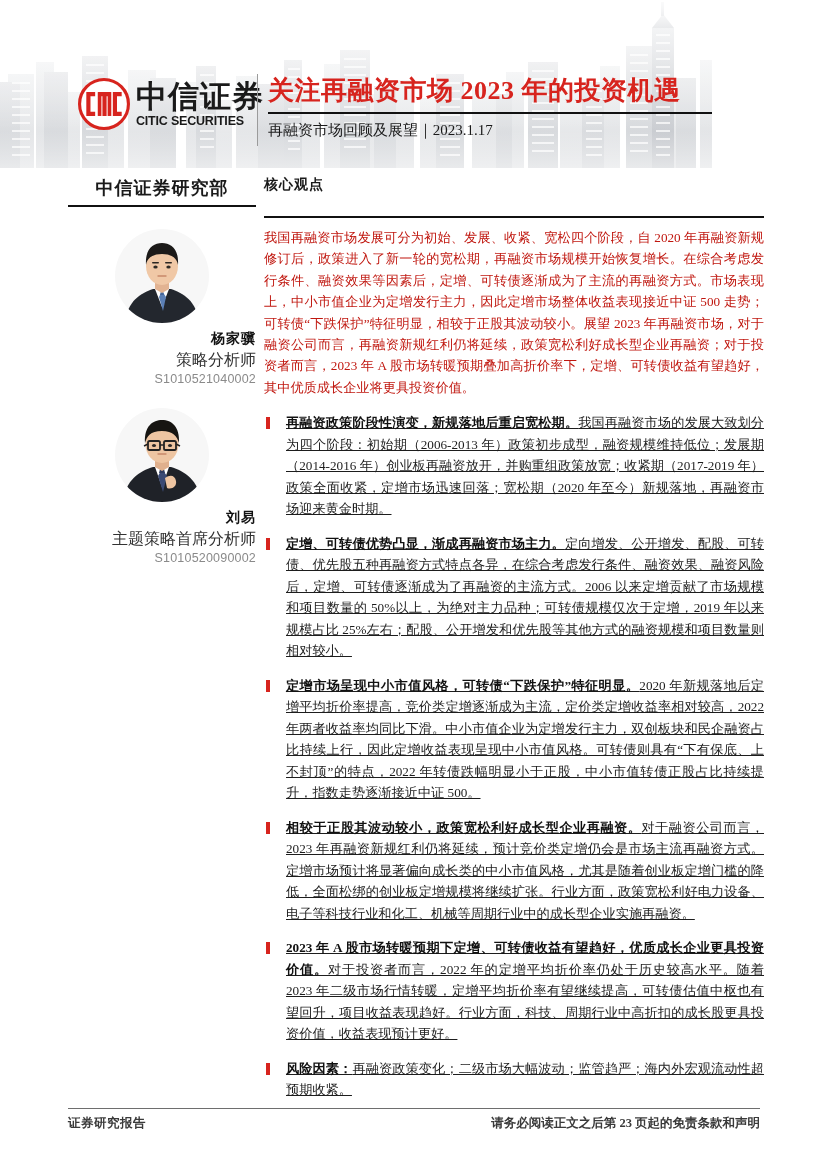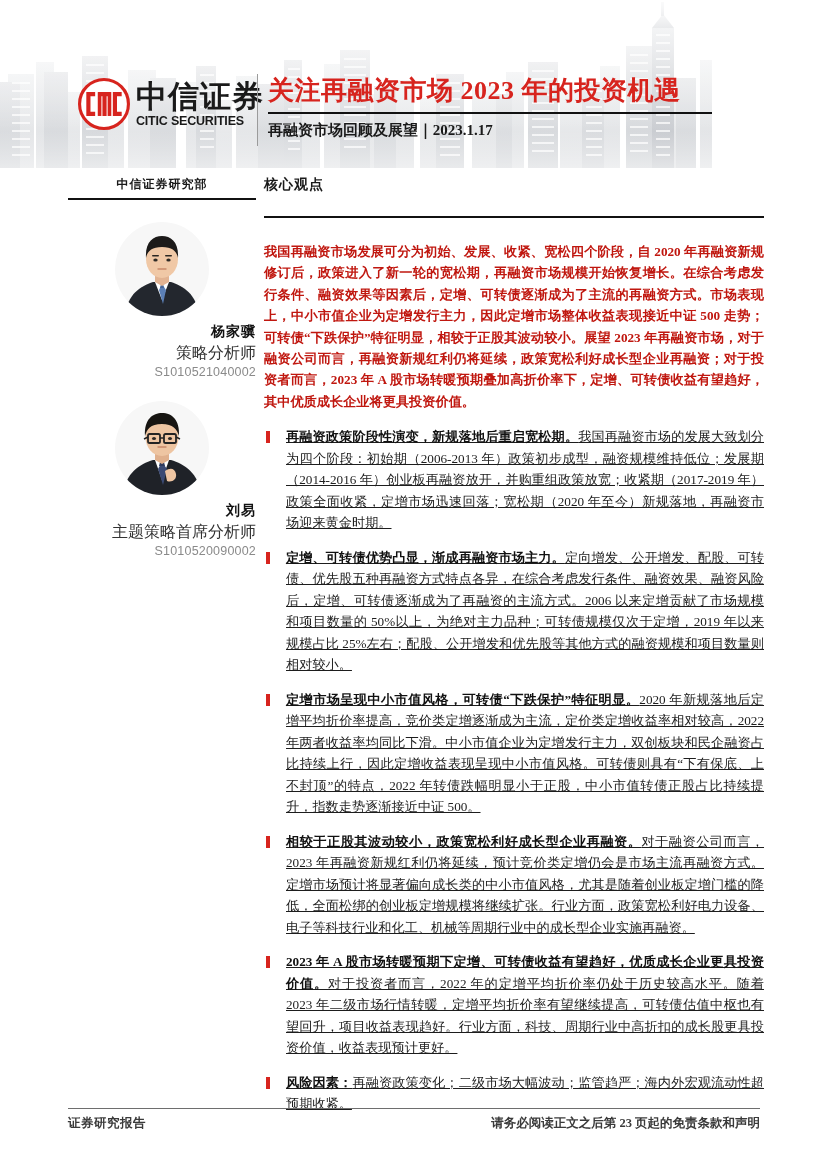--- a/index.html
+++ b/index.html
@@ -97,21 +97,21 @@
     white-space: nowrap;
   }
   .title-rule {
     width: 497px;
     height: 2px;
     background: #111111;
     margin-top: 6px;
   }
   .sub-title {
     font-family: "Liberation Serif", "DejaVu Serif", serif;
-    font-weight: bold;
+    font-weight: normal;
     font-size: 15px;
     color: #1a1a1a;
     margin-top: 7px;
     white-space: nowrap;
   }
 
   
   .content {
     position: absolute;
     left: 0; top: 168px;
@@ -120,21 +120,21 @@
   }
 
   .col-left {
     position: absolute;
     left: 68px; top: 8px;
     width: 188px;
   }
   .dept-title {
     font-family: "Liberation Serif", "DejaVu Serif", serif;
     font-weight: bold;
-    font-size: 12px;
+    font-size: 18px;
     color: #1a1a1a;
     text-align: center;
     letter-spacing: 1px;
     padding-bottom: 5px;
   }
   .dept-rule {
     width: 188px;
     height: 2px;
     background: #111111;
   }
@@ -191,23 +191,23 @@
     letter-spacing: 1px;
     padding-bottom: 22px;
   }
   .core-rule {
     width: 500px;
     height: 2px;
     background: #111111;
   }
 
   .summary {
-    margin-top: 23px;
-    font-family: "Liberation Serif", "DejaVu Serif", serif;
-    font-weight: bold;
+    margin-top: 9px;
+    font-family: "Liberation Serif", "DejaVu Serif", serif;
+    font-weight: normal;
     font-size: 13.2px;
     line-height: 1.62;
     color: #c0170f;
     text-align: justify;
     text-justify: inter-ideograph;
   }
 
   .bullets { margin-top: 14px; }
   .bullet {
     position: relative;

